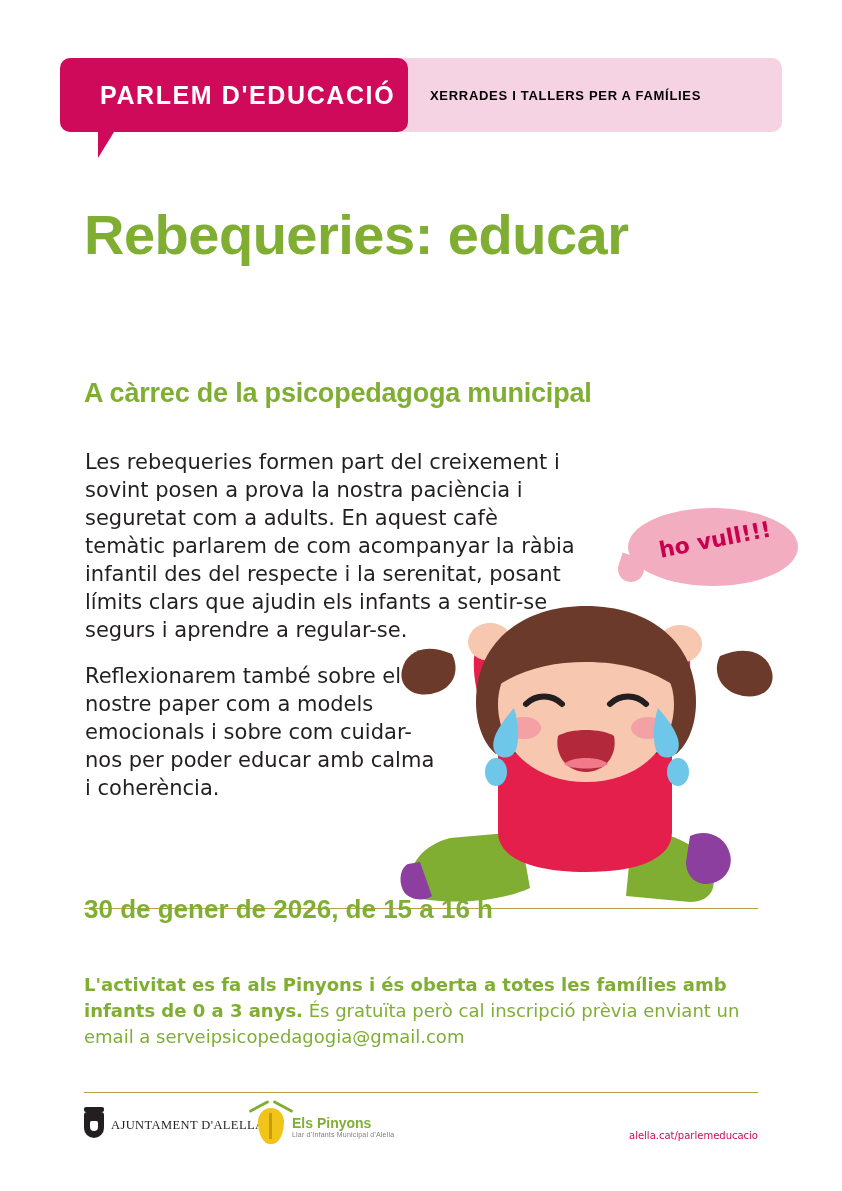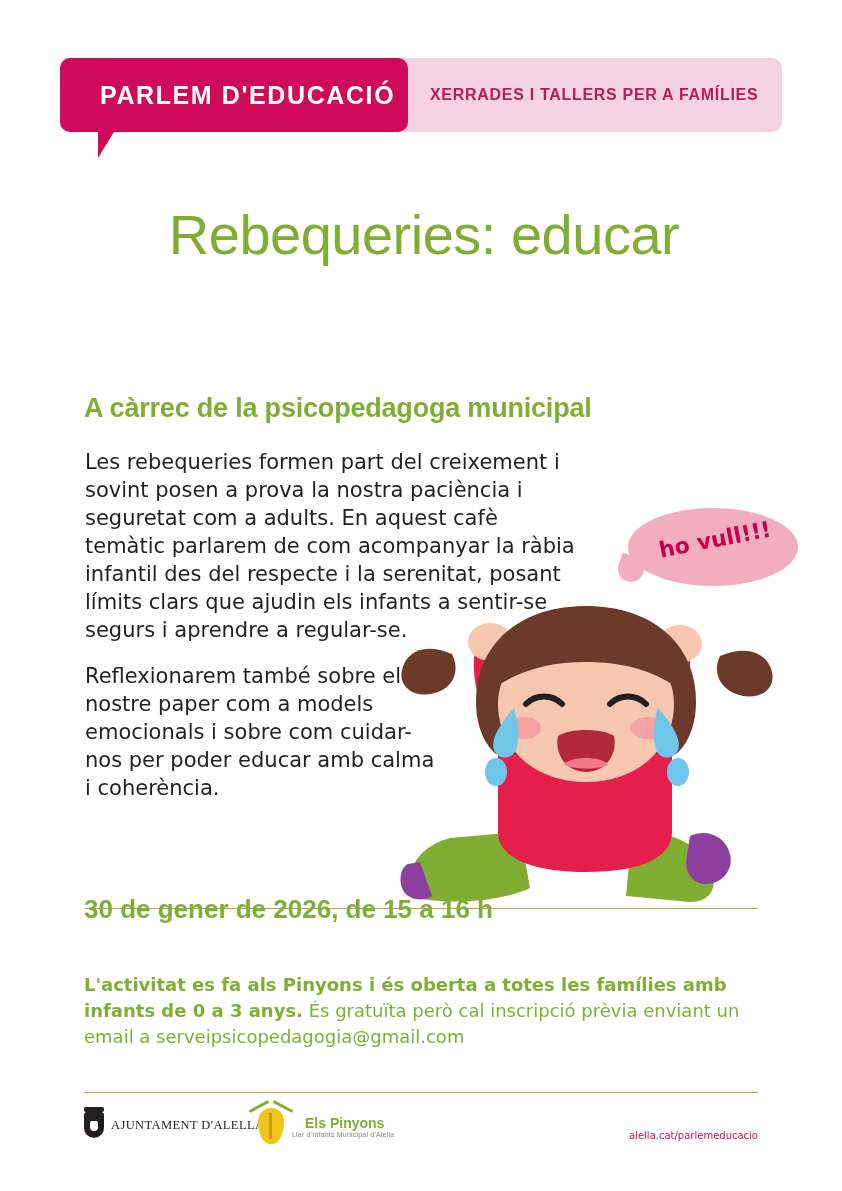--- a/index.html
+++ b/index.html
@@ -54,52 +54,50 @@
     border-right: 16px solid transparent;
     border-bottom: 26px solid transparent;
   }
   .header-sub {
     position: absolute;
     left: 370px;
     top: 0;
     height: 74px;
     display: flex;
     align-items: center;
-    color: #be185d;
-    font-family: "Liberation Sans", sans-serif;
-    font-weight: bold;
-    font-size: 16px;
+    color: #000000;
+    font-family: "Liberation Sans", sans-serif;
+    font-weight: bold;
+    font-size: 13px;
     letter-spacing: 0.7px;
   }
 
   
   .title {
     position: absolute;
     left: 84px;
     top: 206px;
     width: 680px;
     color: #7fae33;
     font-family: "Liberation Sans", sans-serif;
-    font-weight: normal;
+    font-weight: bold;
     font-size: 56px;
     line-height: 58px;
     letter-spacing: -0.5px;
-    text-align: center;
   }
   .subtitle {
     position: absolute;
     left: 84px;
     top: 378px;
     width: 680px;
     color: #7fae33;
     font-family: "Liberation Sans", sans-serif;
     font-weight: bold;
     font-size: 27px;
     letter-spacing: -0.2px;
-    margin-top: 15px;
   }
 
   
   .body-copy {
     position: absolute;
     left: 85px;
     top: 448px;
     width: 490px;
     color: #231f20;
     font-family: "DejaVu Sans", sans-serif;
@@ -269,21 +267,20 @@
   }
   .pine-needle.b {
     left: 14px;
     transform: rotate(28deg);
   }
   .pinyons-text .line1 {
     color: #7fae33;
     font-family: "Liberation Sans", sans-serif;
     font-weight: bold;
     font-size: 14px;
-    margin-left: 13px;
   }
   .pinyons-text .line2 {
     color: #7f7f7f;
     font-family: "Liberation Sans", sans-serif;
     font-size: 7px;
     letter-spacing: 0.2px;
   }
 
   .footer-url {
     position: absolute;

